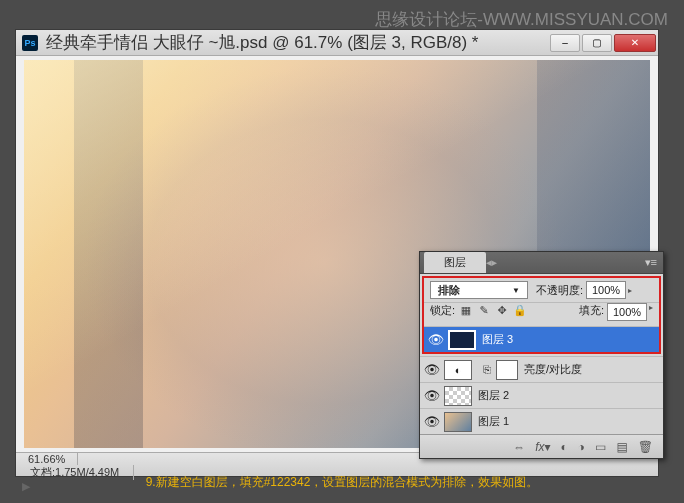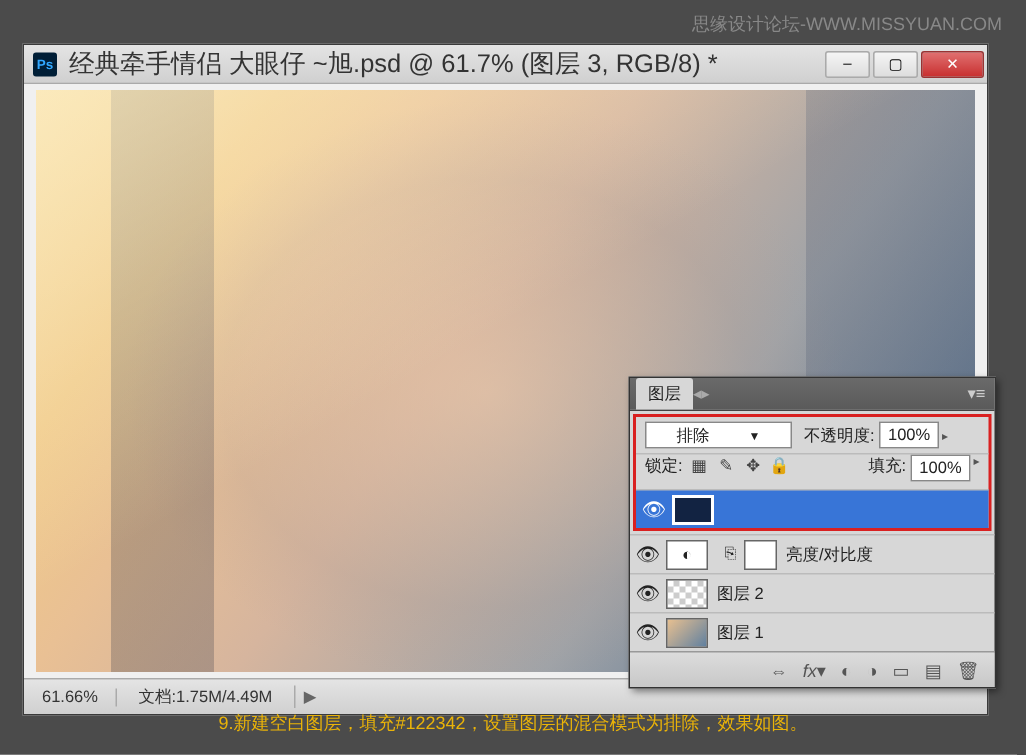--- a/index.html
+++ b/index.html
@@ -1,48 +1,48 @@
 <!DOCTYPE html>
 <html><head>
 <meta charset="utf-8">
 <style>
 * { margin: 0; padding: 0; box-sizing: border-box; font-family: "Microsoft YaHei", SimSun, sans-serif; }
 body { background: #4b4b4b; width: 684px; height: 503px; position: relative; overflow: hidden; }
 
-.watermark { position: absolute; top: 8px; right: 16px; font-size: 12px; color: #888; z-index: 100; }
+.watermark { position: absolute; top: 8px; right: 16px; font-size: 17px; color: #888; z-index: 100; }
 
 .ps-window { position: absolute; top: 29px; left: 15px; width: 644px; height: 448px; background: #f0f0f0; border: 1px solid #3a3a3a; }
 
 .titlebar { height: 26px; background: linear-gradient(#e4e4e4, #d0d0d0); display: flex; align-items: center; border-bottom: 1px solid #aaa; }
 .titlebar .ps-icon { width: 16px; height: 16px; background: #001e36; color: #31a8ff; font-size: 9px; font-weight: bold; display: flex; align-items: center; justify-content: center; margin-left: 6px; border-radius: 2px; }
 .titlebar .title-text { font-size: 17px; color: #333; margin-left: 8px; flex: 1; }
 .titlebar .win-buttons { display: flex; }
 .titlebar .win-btn { width: 30px; height: 18px; margin-right: 2px; font-size: 10px; display: flex; align-items: center; justify-content: center; background: linear-gradient(#f5f5f5,#ddd); border: 1px solid #aaa; border-radius: 2px; }
 .titlebar .win-close { width: 42px; background: linear-gradient(#e07070,#c83030); color: #fff; border-color: #933; }
 
 .canvas-area { position: absolute; top: 30px; left: 8px; right: 8px; bottom: 28px; background: #aaa; overflow: hidden; }
 .canvas-img { width: 100%; height: 100%; background: linear-gradient(125deg, #f5d89a 0%, #f0c988 18%, #e9c094 30%, #d6b59e 45%, #9fa3a8 68%, #5f7690 88%, #4a6584 100%); position: relative; }
 .canvas-img::before { content: ""; position: absolute; inset: 0; background: radial-gradient(ellipse 320px 260px at 48% 52%, rgba(235,200,170,0.55), rgba(180,160,150,0.25) 55%, transparent 75%); }
 .canvas-img::after { content: ""; position: absolute; inset: 0; background: linear-gradient(150deg, rgba(255,245,210,0.6), transparent 45%), linear-gradient(to right, transparent 0%, transparent 8%, rgba(70,70,80,0.3) 8%, rgba(70,70,80,0.3) 19%, transparent 19%, transparent 82%, rgba(90,100,120,0.3) 82%, rgba(90,100,120,0.3) 100%); }
 
-.statusbar { position: absolute; bottom: 0; left: 0; right: 0; height: 24px; background: linear-gradient(#e4e4e4,#d0d0d0); border-top: 1px solid #aaa; display: flex; align-items: center; font-size: 11px; color: #333; }
+.statusbar { position: absolute; bottom: 0; left: 0; right: 0; height: 24px; background: linear-gradient(#e4e4e4,#d0d0d0); border-top: 1px solid #aaa; display: flex; align-items: flex-start; font-size: 11px; color: #333; flex-direction: column; }
 .statusbar .zoom { padding: 0 12px; border-right: 1px solid #aaa; }
 .statusbar .doc-info { padding: 0 14px; border-right: 1px solid #aaa; }
 .statusbar .arrow { padding: 0 6px; color: #666; }
 
 .layers-panel { position: absolute; top: 251px; left: 419px; width: 245px; background: #d7d7d7; border: 1px solid #333; box-shadow: 2px 2px 5px rgba(0,0,0,0.5); z-index: 50; font-size: 11px; color: #222; }
 .layers-panel .panel-tab-row { height: 22px; background: linear-gradient(#6a6a6a,#5a5a5a); display: flex; align-items: flex-end; border-bottom: 1px solid #444; }
-.layers-panel .panel-tab { background: #d7d7d7; padding: 3px 8px; margin-left: 4px; font-size: 11px; border-radius: 2px 2px 0 0; }
+.layers-panel .panel-tab { background: #d7d7d7; padding: 3px 20px; margin-left: 4px; font-size: 11px; border-radius: 2px 2px 0 0; }
 .layers-panel .panel-menu { margin-left: auto; margin-right: 6px; color: #ccc; cursor: pointer; align-self: center; }
 .layers-panel .panel-collapse { color: #aaa; margin-right: 4px; align-self: center; }
 
 .red-highlight { border: 2px solid #d92020; margin: 2px; }
 
 .blend-row { height: 24px; display: flex; align-items: center; padding: 0 6px; }
-.blend-select { width: 98px; height: 18px; background: #fff; border: 1px solid #888; display: flex; align-items: center; padding: 0 20px; font-size: 11px; justify-content: space-between; }
+.blend-select { width: 98px; height: 18px; background: #fff; border: 1px solid #888; display: flex; align-items: center; padding: 0 7px; font-size: 11px; justify-content: space-between; font-weight: bold; }
 .blend-select .tri { font-size: 8px; }
 .opacity-label { margin-left: 8px; }
 .opacity-val { width: 40px; height: 18px; background: #fff; border: 1px solid #888; display: flex; align-items: center; justify-content: center; margin-left: 3px; }
 .tiny-arrow { font-size: 8px; margin-left: 2px; color: #555; }
 
 .lock-row { height: 24px; display: flex; align-items: flex-start; padding: 0 6px; border-top: 1px solid #bbb; }
 .lock-icons { display: flex; gap: 4px; margin-left: 4px; }
 .lock-icons span { width: 14px; height: 14px; display: flex; align-items: center; justify-content: center; font-size: 11px; color: #444; }
 .fill-label { margin-left: auto; }
 .fill-val { width: 40px; height: 18px; background: #fff; border: 1px solid #888; display: flex; align-items: center; justify-content: center; margin-left: 3px; }
@@ -122,20 +122,21 @@
         <span>🔒</span>
       </div>
       <span class="fill-label">填充:</span>
       <div class="fill-val">100%</div>
       <span class="tiny-arrow">▸</span>
     </div>
 
     <div class="layer-row selected">
       <div class="eye">👁</div>
       <div class="thumb dark"></div>
+      <div class="name">图层 3</div>
     </div>
 
   </div>
 
   <div class="layer-row">
     <div class="eye">👁</div>
     <div class="thumb adj">◐</div>
     <div class="link">⎘</div>
     <div class="mask-thumb"></div>
     <div class="name">亮度/对比度</div>

